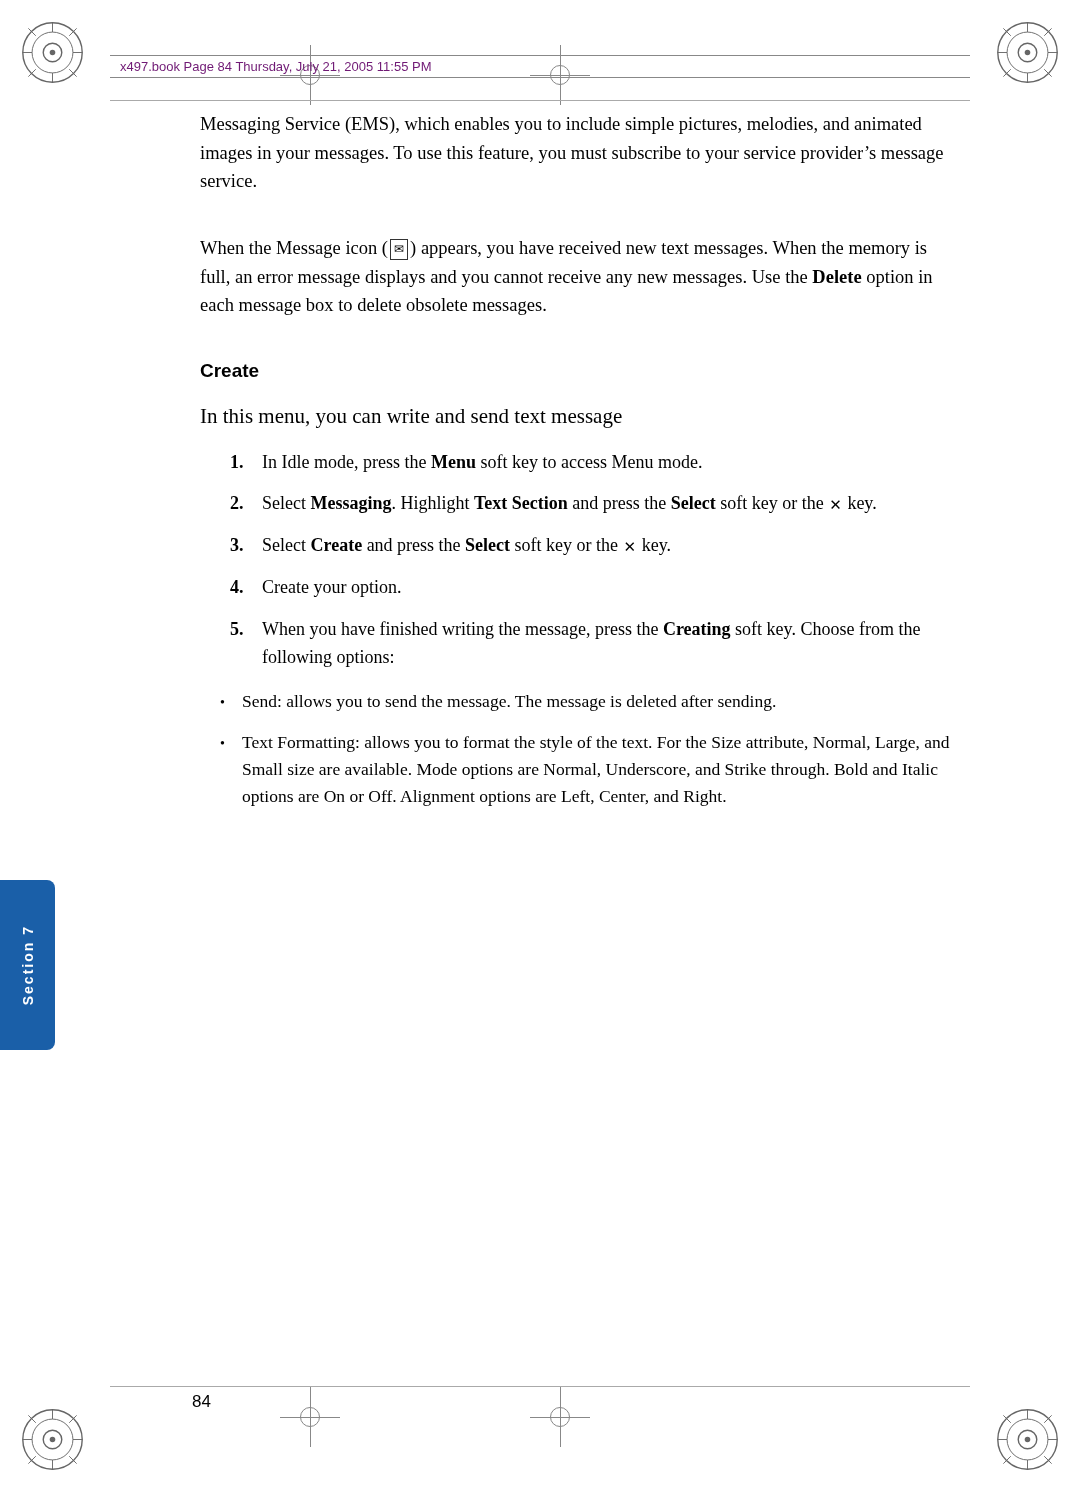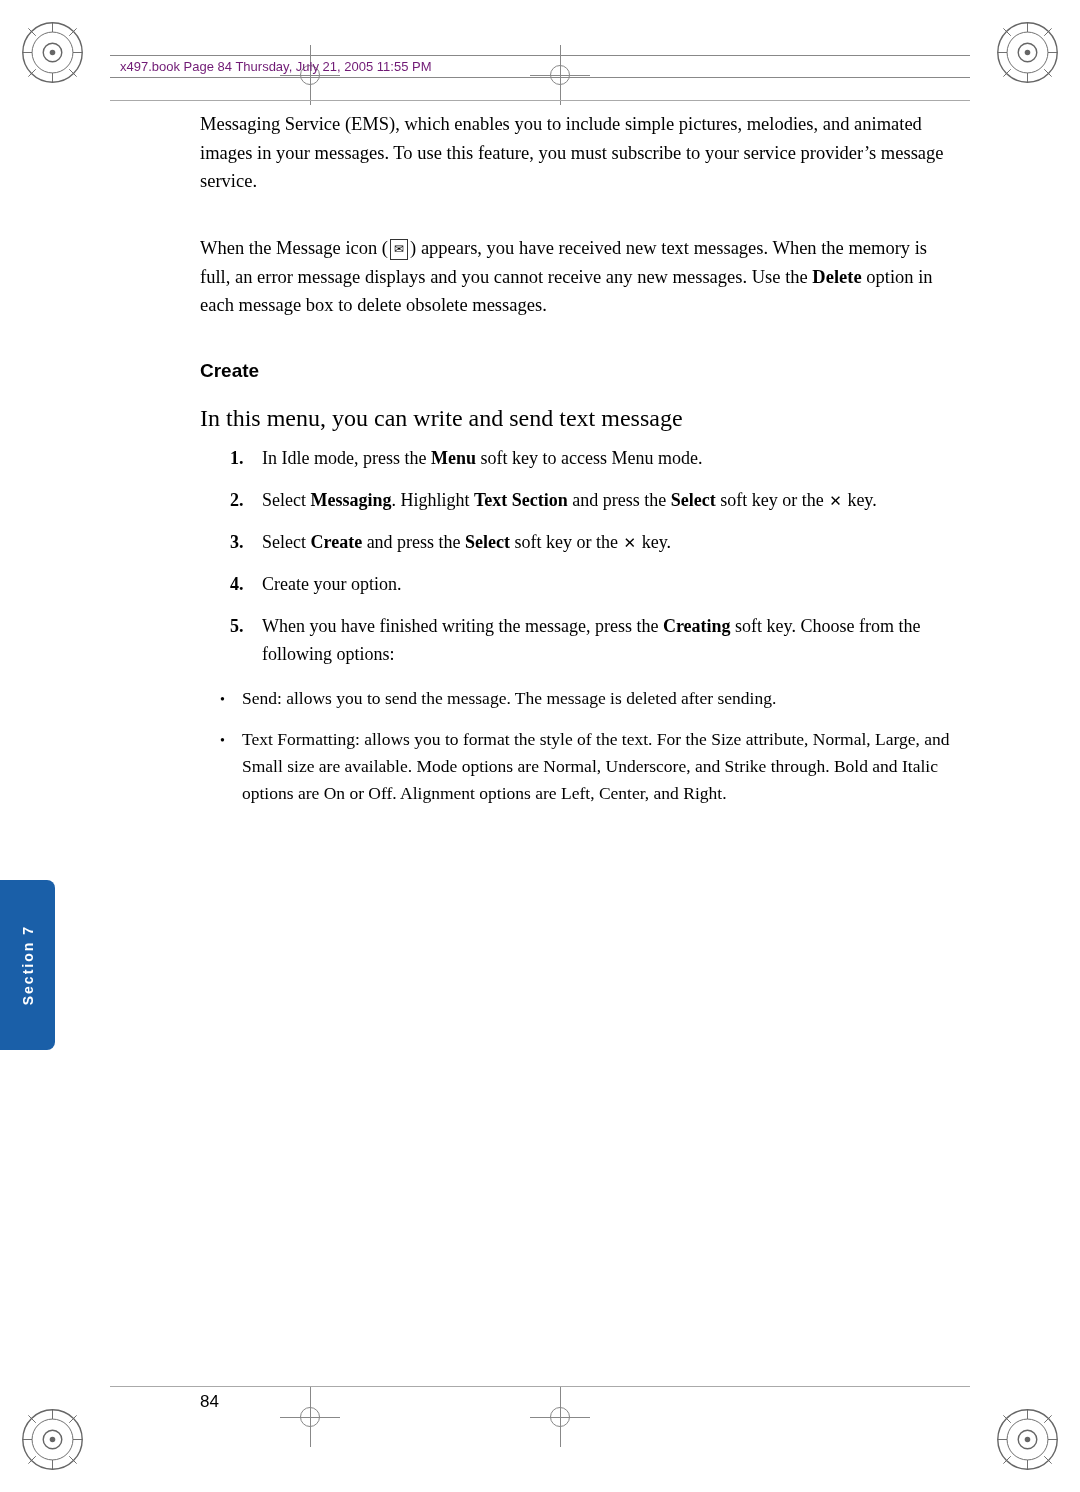--- a/index.html
+++ b/index.html
@@ -129,23 +129,23 @@
     .subsection-heading {
       font-family: Arial, Helvetica, sans-serif;
       font-size: 17px;
       font-weight: bold;
       color: #1a6bbf;
       margin-bottom: 16px;
     }
 
     
     .menu-intro {
-      font-size: 24px;
+      font-size: 21px;
       line-height: 1.55;
-      margin-bottom: 8px;
+      margin-bottom: 16px;
     }
 
     
     .numbered-list {
       list-style: none;
       margin-left: 30px;
       margin-bottom: 16px;
     }
 
     .numbered-list li {
@@ -226,21 +226,21 @@
       font-weight: bold;
       writing-mode: vertical-rl;
       transform: rotate(180deg);
       letter-spacing: 2px;
     }
 
     
     .page-number {
       position: absolute;
       bottom: 80px;
-      left: 200px;
+      left: 192px;
       font-family: Arial, Helvetica, sans-serif;
       font-size: 17px;
       color: #000;
     }
 
     
     .dec-wheel {
       width: 65px;
       height: 65px;
     }

